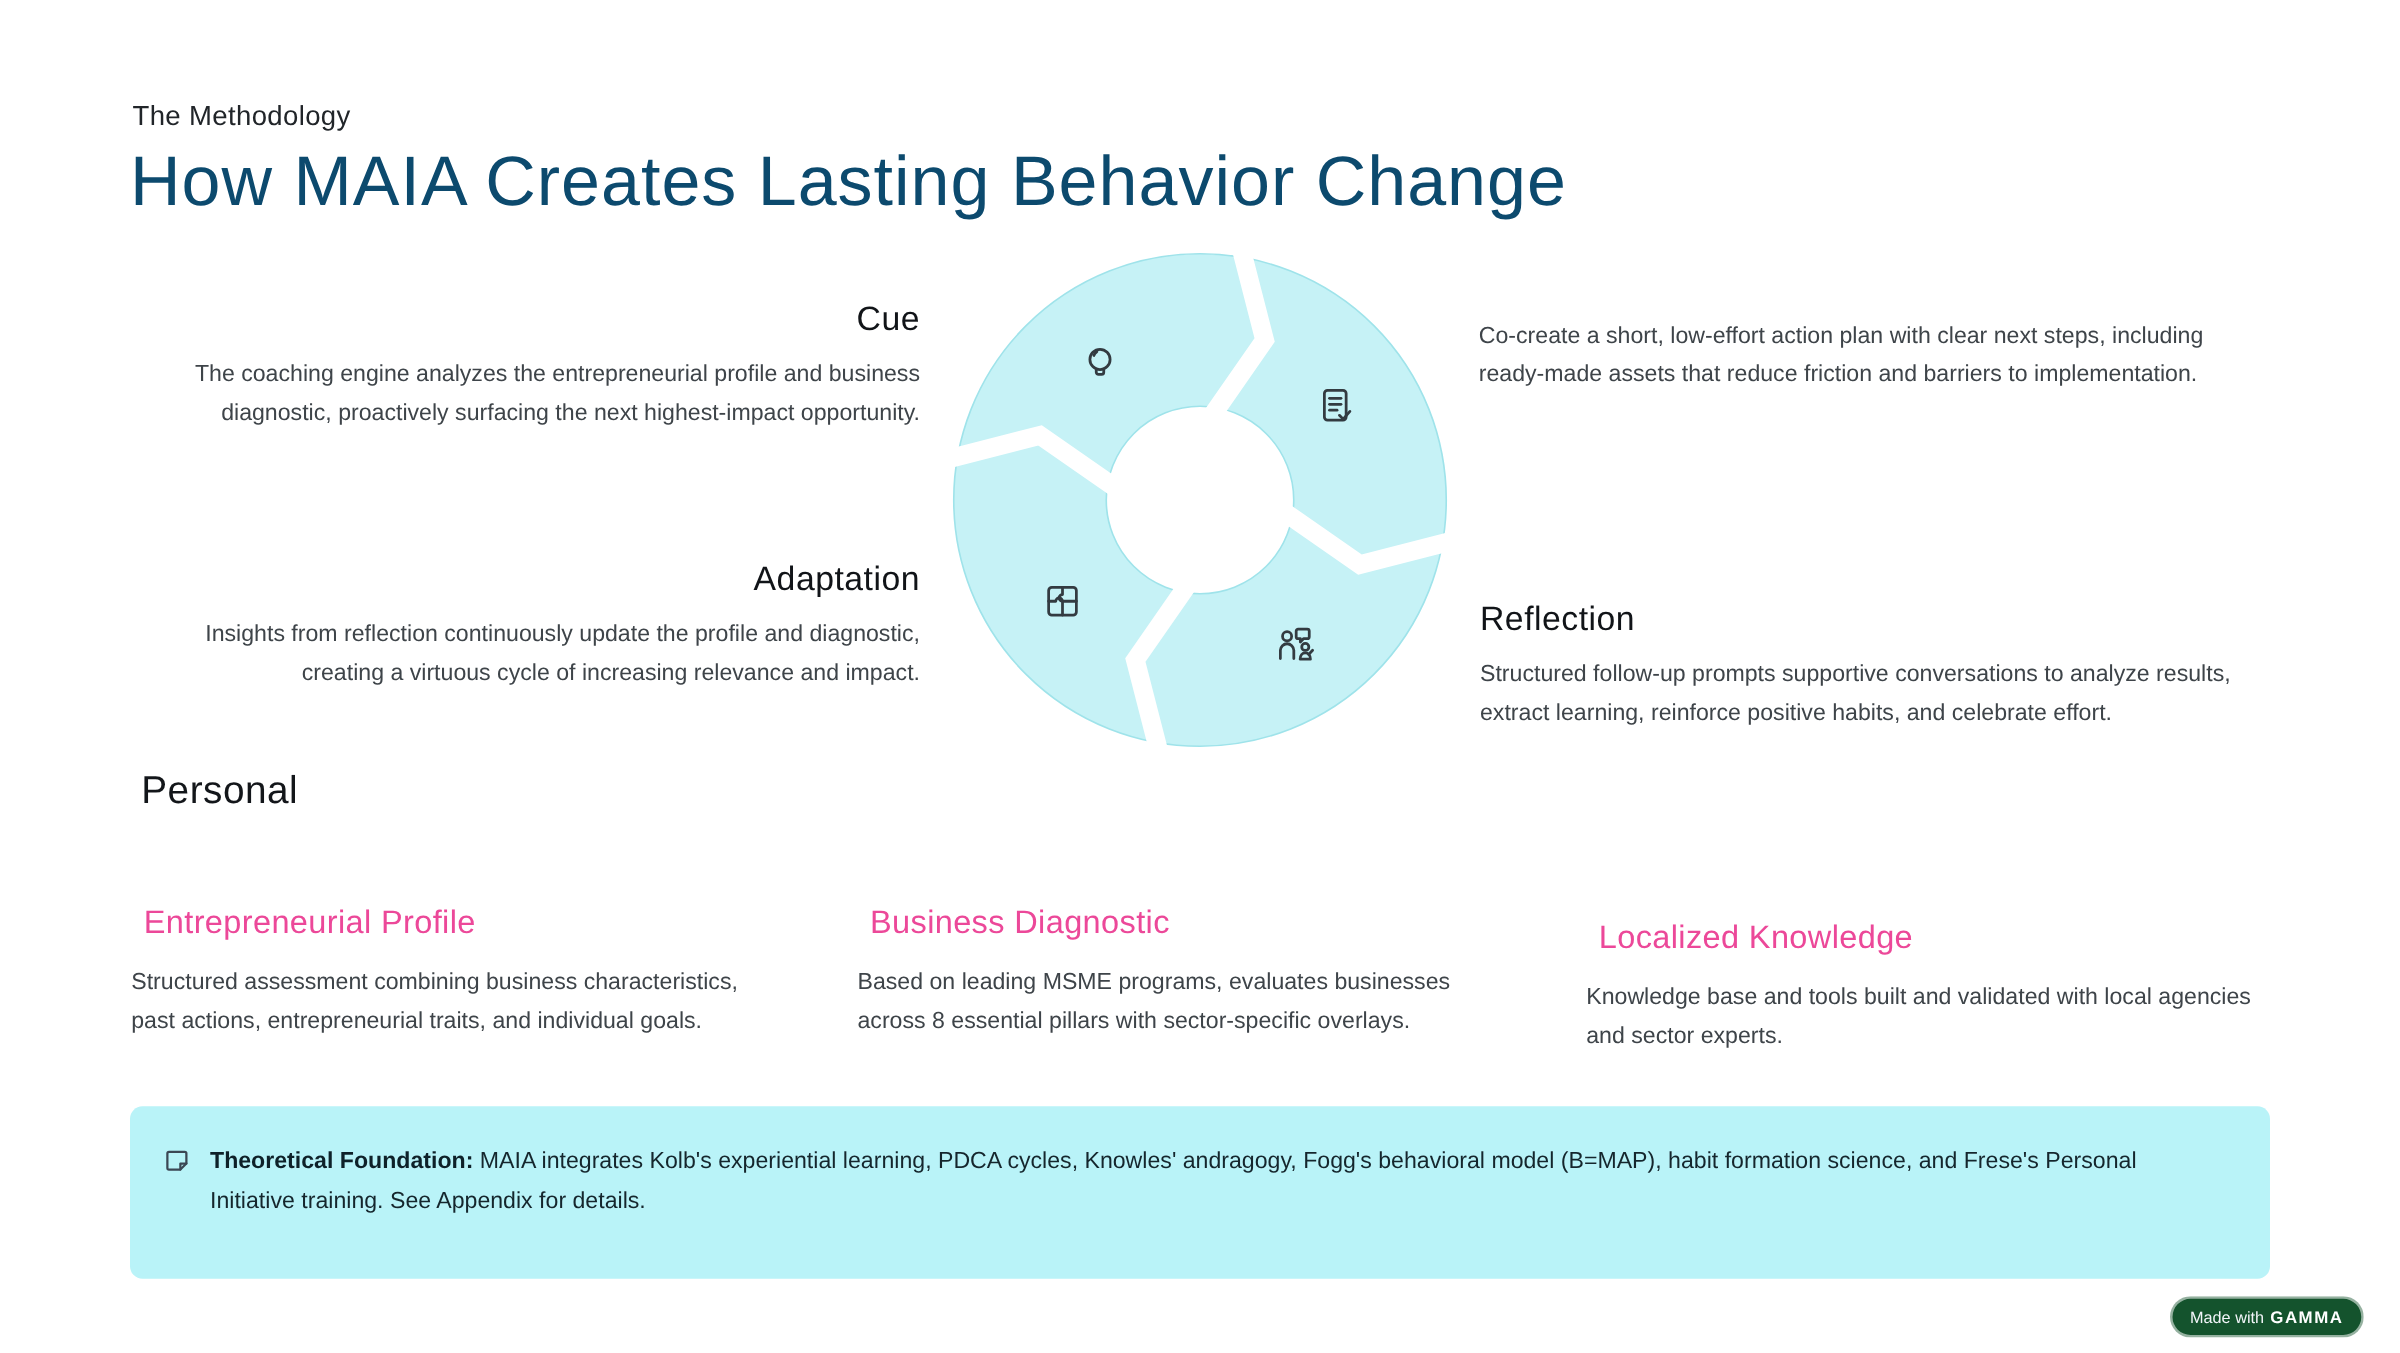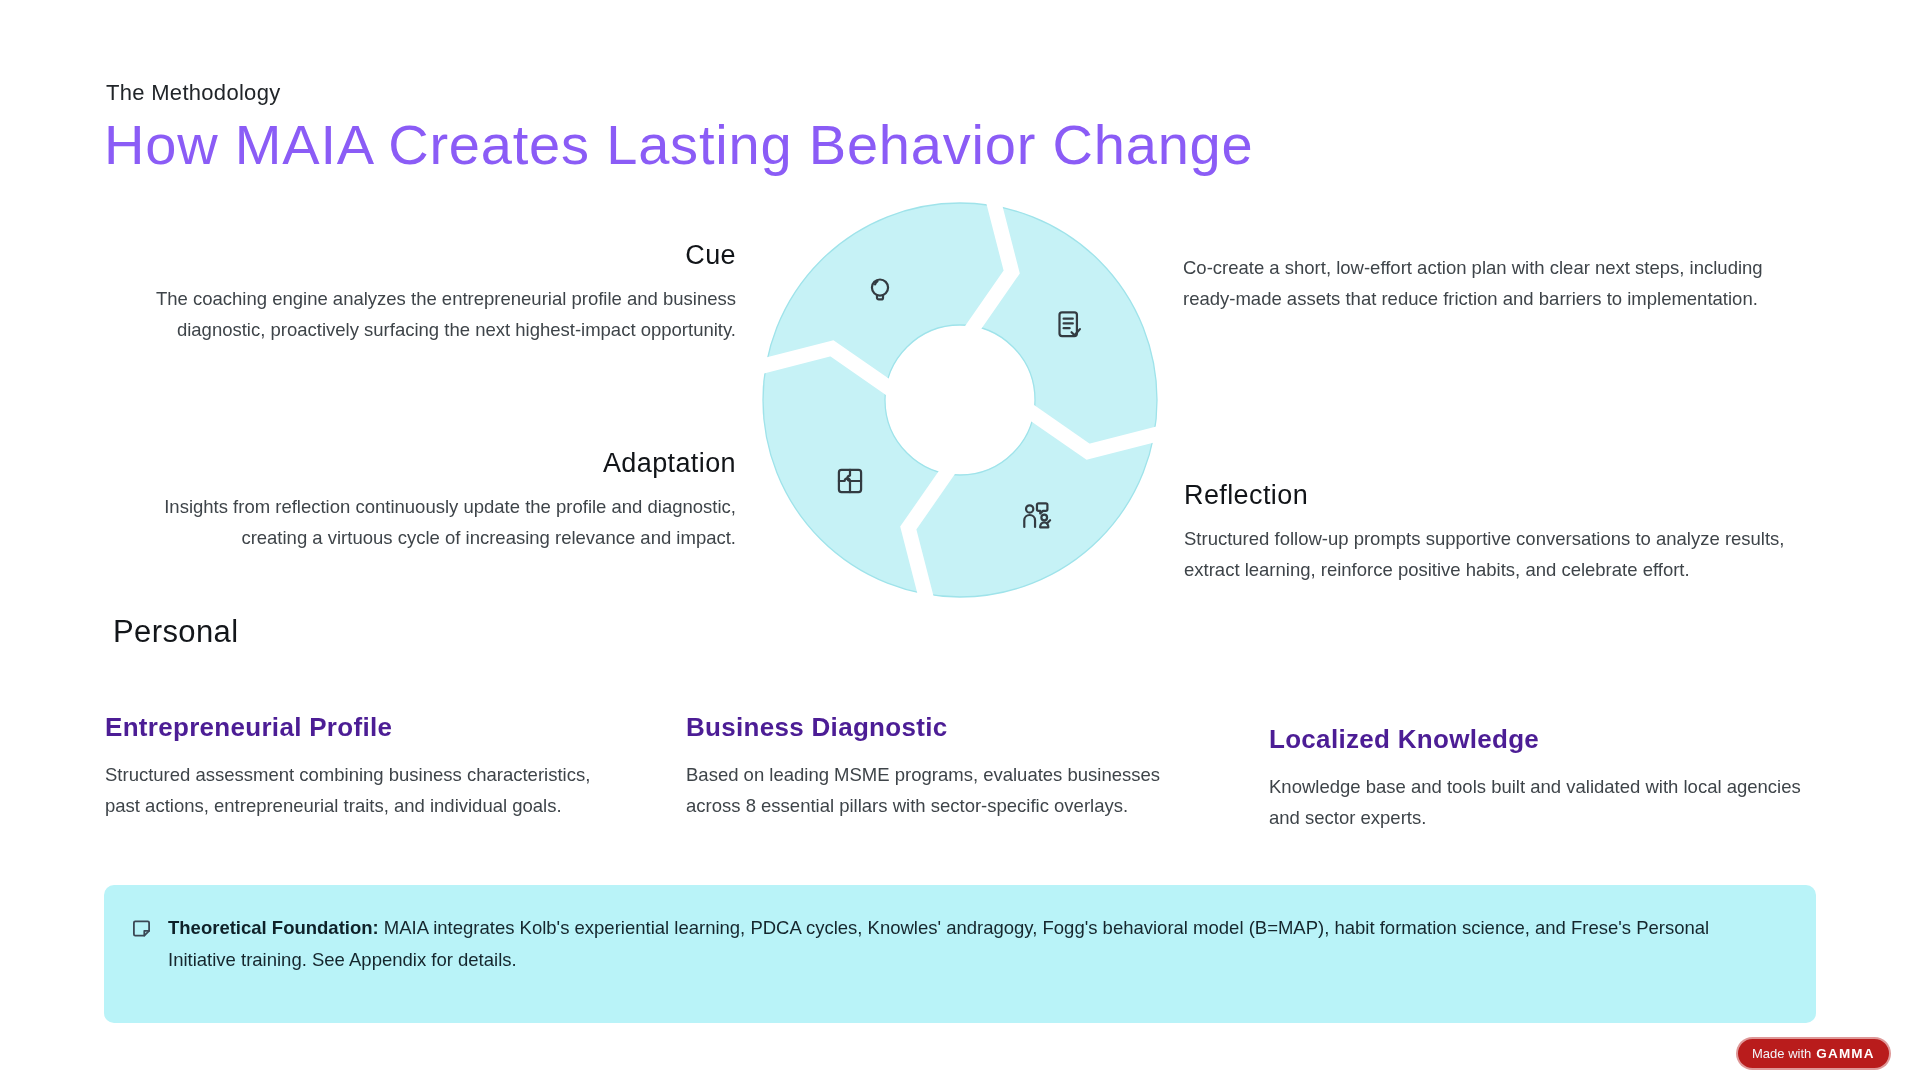--- a/index.html
+++ b/index.html
@@ -1,21 +1,21 @@
 <!DOCTYPE html>
 <html><head>
 <meta charset="utf-8">
 <style>
   html,body{margin:0;padding:0;background:#ffffff;}
   body{font-family:"Liberation Sans","DejaVu Sans",sans-serif;color:#16181c;}
   .slide{position:relative;width:1920px;height:1082px;background:#ffffff;overflow:hidden;padding-left:43px;}
 
   
   .eyebrow{position:absolute;left:106px;top:80px;font-size:22px;color:#212529;letter-spacing:.3px;}
-  .title{position:absolute;left:104px;top:112px;font-size:56px;font-weight:400;color:#8b5cf6;letter-spacing:.8px;white-space:nowrap;}
+  .title{position:absolute;left:104px;top:112px;font-size:56px;font-weight:400;color:#0c4a6e;letter-spacing:.8px;white-space:nowrap;}
 
   
   .step{position:absolute;}
   .step h3{margin:0;font-size:27px;font-weight:400;color:#111418;letter-spacing:.4px;}
   .step p{margin:12px 0 0 0;font-size:18.5px;line-height:31px;color:#3e4449;}
   .step-cue{left:105px;top:240px;width:631px;text-align:right;}
   .step-action{left:1183px;top:240px;width:620px;text-align:left;}
   .step-adaptation{left:105px;top:448px;width:631px;text-align:right;}
   .step-reflection{left:1184px;top:448px;width:645px;text-align:left;margin-top:32px;}
 
@@ -23,34 +23,34 @@
   .donut{position:absolute;left:745px;top:185px;width:430px;height:430px;}
   .donut-icon{position:absolute;width:38px;height:38px;}
   .icon-cue{left:116px;top:88px;}
   .icon-action{left:305px;top:121px;}
   .icon-adaptation{left:86px;top:277px;}
   .icon-reflection{left:272px;top:311px;}
 
   
   .elements-title{position:absolute;left:113px;top:614px;font-size:31px;font-weight:400;color:#13161a;letter-spacing:.4px;}
   .element-col{position:absolute;}
-  .element-col h4{margin:0;font-size:26px;font-weight:700;color:#4c1d95;letter-spacing:.3px;}
+  .element-col h4{margin:10px;font-size:26px;font-weight:400;color:#ec4899;letter-spacing:.3px;}
   .element-col p{margin:16px 0 0 0;font-size:18.5px;line-height:31px;color:#3e4449;}
   .col-1{left:105px;top:712px;width:520px;}
   .col-2{left:686px;top:712px;width:500px;}
   .col-3{left:1269px;top:724px;width:565px;}
 
   
   .callout{position:absolute;left:104px;top:885px;width:1712px;height:138px;background:#b9f3f8;border-radius:10px;}
   .callout-icon{position:absolute;left:26px;top:32px;width:24px;height:24px;}
   .callout-text{position:absolute;left:64px;top:27px;width:1580px;font-size:18.5px;line-height:32px;color:#15262d;}
   .callout-text strong{font-weight:700;color:#0e2129;}
 
   
-  .badge{position:absolute;left:1736px;top:1037px;height:33px;padding:0 14px;background:#b91c1c;
+  .badge{position:absolute;left:1736px;top:1037px;height:33px;padding:0 14px;background:#14532d;
          border:2px solid rgba(255,255,255,.55);border-radius:18px;display:flex;align-items:center;gap:5px;box-sizing:border-box;}
   .badge .prefix{font-size:13px;color:#f2f5f9;}
   .badge .brand{font-size:13.5px;font-weight:800;color:#ffffff;letter-spacing:1.2px;}
 </style>
 </head>
 <body>
 
 <div class="slide">
 
   <div class="eyebrow">The Methodology</div>

